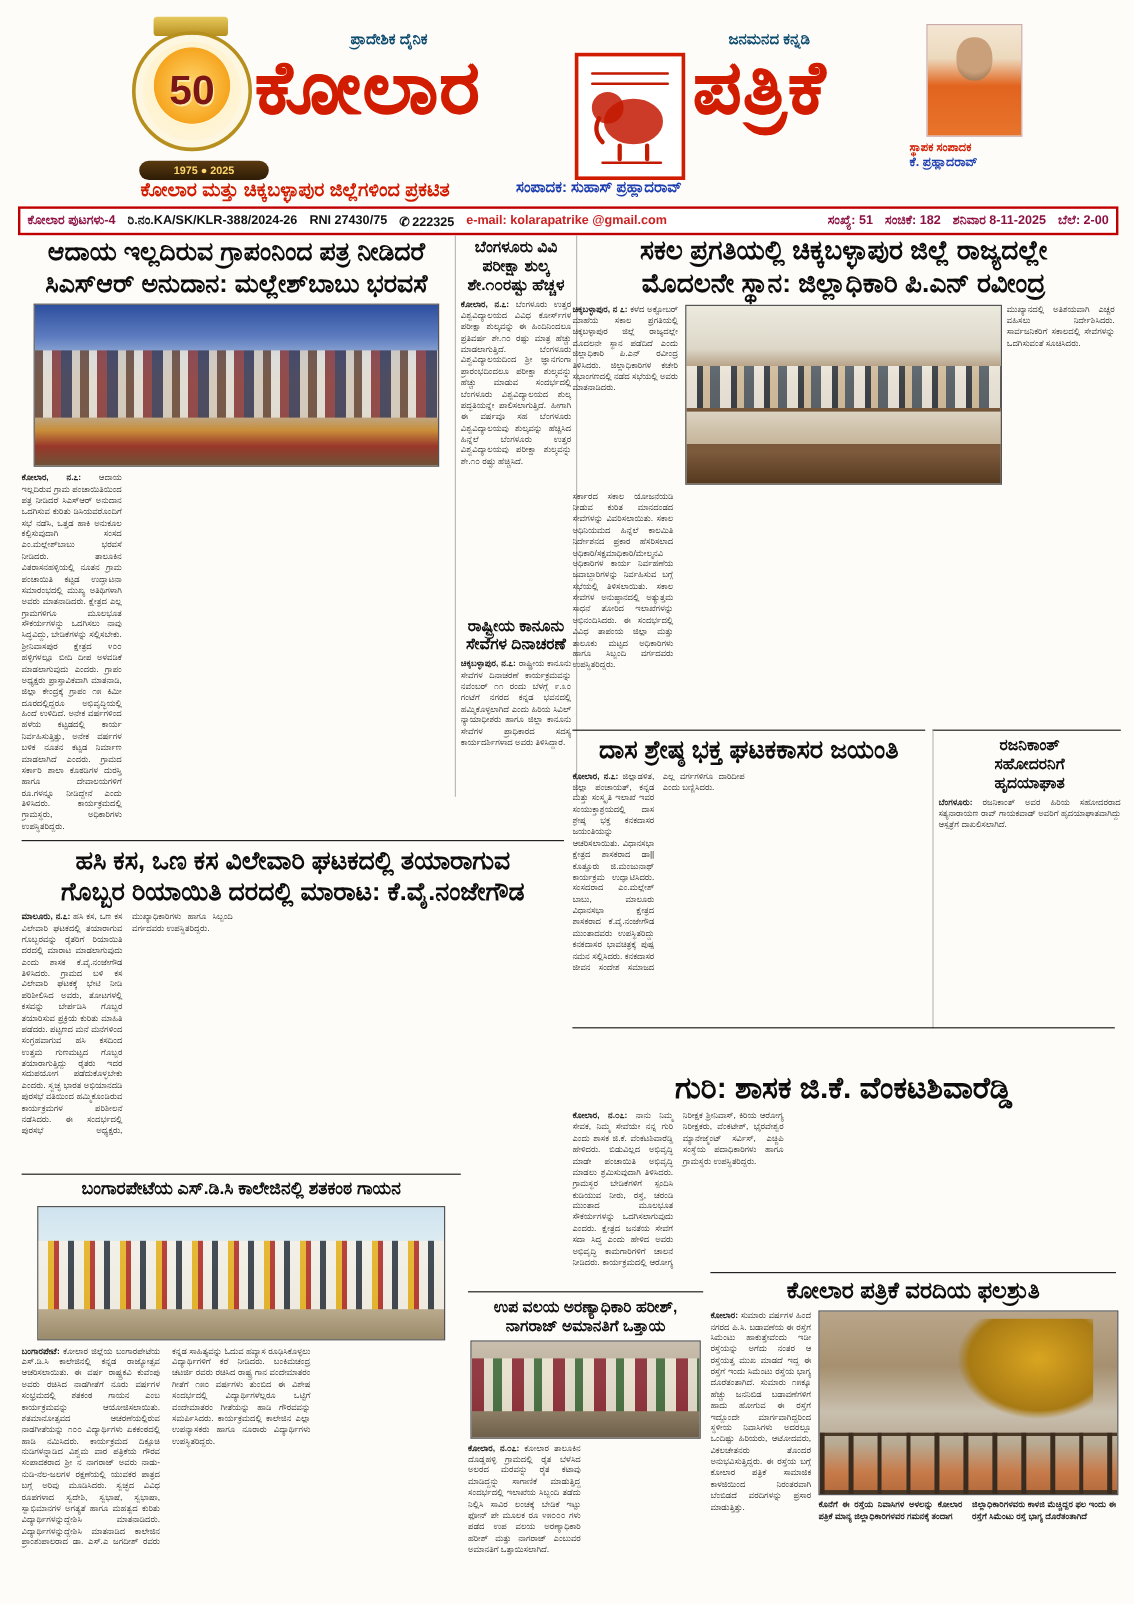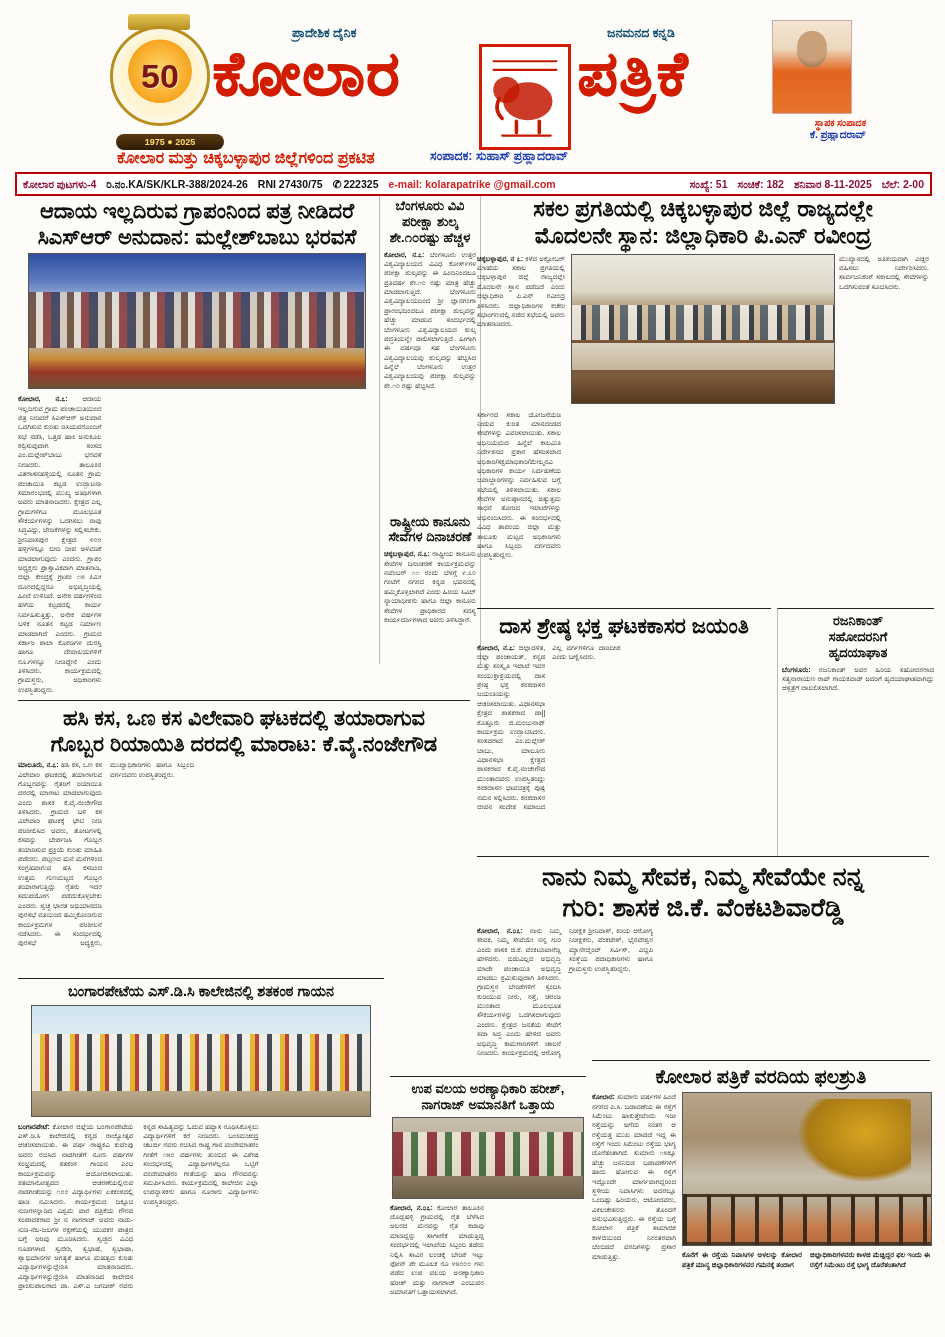--- a/index.html
+++ b/index.html
@@ -18,21 +18,21 @@
   .tag-l{left:292px;top:26px;}
   .tag-r{left:607px;top:26px;}
   .title{position:absolute;top:38px;font-size:62px;font-weight:800;color:#d11c00;white-space:nowrap;
          text-shadow:1.5px 0 0 #d11c00;letter-spacing:2px;}
   .t1{left:212px;}
   .t2{left:577px;}
   .emblem{position:absolute;left:479px;top:44px;width:86px;height:100px;border:3px solid #d11c00;background:#fff;}
   .emblem svg{width:100%;height:100%;}
   .publish{position:absolute;left:117px;top:149px;font-size:16px;font-weight:700;color:#d11c00;}
   .editor{position:absolute;left:430px;top:149px;font-size:12.5px;font-weight:700;color:#1b3cae;}
-  .founder{position:absolute;left:758px;top:20px;width:108px;text-align:right;font-family:Liberation Serif, serif;}
+  .founder{position:absolute;left:758px;top:20px;width:108px;text-align:left;}
   .founder-photo{width:78px;height:92px;margin:0 auto;border:1px solid #caa;
       background:linear-gradient(180deg,#f3e6d2 0%,#ecd9bd 30%,#e2641e 55%,#e8742c 100%);position:relative;}
   .founder-photo .head{position:absolute;left:24px;top:10px;width:30px;height:36px;border-radius:46%;
       background:radial-gradient(circle at 50% 35%,#caa07a 60%,#8a6545 100%);}
   .f-cap1{margin-top:4px;font-size:9.5px;font-weight:700;color:#d11c00;}
   .f-cap2{font-size:10.5px;font-weight:700;color:#1b3cae;}
   
   .infobar{position:absolute;left:15px;top:172px;width:901px;height:20px;border:2px solid #c00000;background:#fff;
       display:flex;align-items:center;gap:10px;padding:0 6px;font-size:10.5px;font-weight:700;white-space:nowrap;overflow:hidden;}
   .maroon{color:#8c1243;}
@@ -204,21 +204,21 @@
       <span>ಹಸಿ ಕಸ, ಒಣ ಕಸ ವಿಲೇವಾರಿ ಘಟಕದಲ್ಲಿ ತಯಾರಾಗುವ</span><br>
       <span>ಗೊಬ್ಬರ ರಿಯಾಯಿತಿ ದರದಲ್ಲಿ ಮಾರಾಟ: ಕೆ.ವೈ.ನಂಜೇಗೌಡ</span>
     </h2>
     <div class="body" style="columns:5;column-gap:8px;height:204px;">
       <b class="dl">ಮಾಲೂರು, ನ.೭:</b><span>ಹಸಿ ಕಸ, ಒಣ ಕಸ ವಿಲೇವಾರಿ ಘಟಕದಲ್ಲಿ ತಯಾರಾಗುವ ಗೊಬ್ಬರವನ್ನು ರೈತರಿಗೆ ರಿಯಾಯಿತಿ ದರದಲ್ಲಿ ಮಾರಾಟ ಮಾಡಲಾಗುವುದು ಎಂದು ಶಾಸಕ ಕೆ.ವೈ.ನಂಜೇಗೌಡ ತಿಳಿಸಿದರು. ಗ್ರಾಮದ ಬಳಿ ಕಸ ವಿಲೇವಾರಿ ಘಟಕಕ್ಕೆ ಭೇಟಿ ನೀಡಿ ಪರಿಶೀಲಿಸಿದ ಅವರು, ತೋಟಗಳಲ್ಲಿ ಕಸವನ್ನು ಬೇರ್ಪಡಿಸಿ ಗೊಬ್ಬರ ತಯಾರಿಸುವ ಪ್ರಕ್ರಿಯೆ ಕುರಿತು ಮಾಹಿತಿ ಪಡೆದರು. ಪಟ್ಟಣದ ಮನೆ ಮನೆಗಳಿಂದ ಸಂಗ್ರಹವಾಗುವ ಹಸಿ ಕಸದಿಂದ ಉತ್ತಮ ಗುಣಮಟ್ಟದ ಗೊಬ್ಬರ ತಯಾರಾಗುತ್ತಿದ್ದು ರೈತರು ಇದರ ಸದುಪಯೋಗ ಪಡೆದುಕೊಳ್ಳಬೇಕು ಎಂದರು. ಸ್ವಚ್ಛ ಭಾರತ ಅಭಿಯಾನದಡಿ ಪುರಸಭೆ ವತಿಯಿಂದ ಹಮ್ಮಿಕೊಂಡಿರುವ ಕಾರ್ಯಕ್ರಮಗಳ ಪರಿಶೀಲನೆ ನಡೆಸಿದರು. ಈ ಸಂದರ್ಭದಲ್ಲಿ ಪುರಸಭೆ ಅಧ್ಯಕ್ಷರು, ಮುಖ್ಯಾಧಿಕಾರಿಗಳು ಹಾಗೂ ಸಿಬ್ಬಂದಿ ವರ್ಗದವರು ಉಪಸ್ಥಿತರಿದ್ದರು.</span>
     </div>
   </section>
 
   <section class="art rule-top" style="left:477px;top:856px;width:452px;">
     <h2 class="hl hl-25">
-      <span>ನಾನು ನಿಮ್ಮ ಸೇವಕ, ನಿಮ್ಮ ಸೇವೆಯೇ ನನ್ನ</span><br>
+      <br>
       <span>ಗುರಿ: ಶಾಸಕ ಜಿ.ಕೆ. ವೆಂಕಟಶಿವಾರೆಡ್ಡಿ</span>
     </h2>
     <div class="body" style="columns:5;column-gap:8px;height:134px;">
       <b class="dl">ಕೋಲಾರ, ನ.೦೭:</b><span>ನಾನು ನಿಮ್ಮ ಸೇವಕ, ನಿಮ್ಮ ಸೇವೆಯೇ ನನ್ನ ಗುರಿ ಎಂದು ಶಾಸಕ ಜಿ.ಕೆ. ವೆಂಕಟಶಿವಾರೆಡ್ಡಿ ಹೇಳಿದರು. ಬಿಡುವಿಲ್ಲದ ಅಭಿವೃದ್ಧಿ ಮಾಡೇ ಪಂಚಾಯಿತಿ ಅಭಿವೃದ್ಧಿ ಮಾಡಲು ಶ್ರಮಿಸುವುದಾಗಿ ತಿಳಿಸಿದರು. ಗ್ರಾಮಸ್ಥರ ಬೇಡಿಕೆಗಳಿಗೆ ಸ್ಪಂದಿಸಿ ಕುಡಿಯುವ ನೀರು, ರಸ್ತೆ, ಚರಂಡಿ ಮುಂತಾದ ಮೂಲಭೂತ ಸೌಕರ್ಯಗಳನ್ನು ಒದಗಿಸಲಾಗುವುದು ಎಂದರು. ಕ್ಷೇತ್ರದ ಜನತೆಯ ಸೇವೆಗೆ ಸದಾ ಸಿದ್ಧ ಎಂದು ಹೇಳಿದ ಅವರು ಅಭಿವೃದ್ಧಿ ಕಾಮಗಾರಿಗಳಿಗೆ ಚಾಲನೆ ನೀಡಿದರು. ಕಾರ್ಯಕ್ರಮದಲ್ಲಿ ಆರೋಗ್ಯ ನಿರೀಕ್ಷಕ ಶ್ರೀನಿವಾಸ್, ಕಿರಿಯ ಆರೋಗ್ಯ ನಿರೀಕ್ಷಕರು, ವೆಂಕಟೇಶ್, ಭೈರವೇಶ್ವರ ಮ್ಯಾನೇಜ್ಮೆಂಟ್ ಸರ್ವಿಸ್, ಎಚ್ಜಿಪಿ ಸಂಸ್ಥೆಯ ಪದಾಧಿಕಾರಿಗಳು ಹಾಗೂ ಗ್ರಾಮಸ್ಥರು ಉಪಸ್ಥಿತರಿದ್ದರು.</span>
     </div>
   </section>
 
   <section class="art rule-top" style="left:18px;top:978px;width:366px;">
     <div class="hl hl-14">ಬಂಗಾರಪೇಟೆಯ ಎಸ್.ಡಿ.ಸಿ ಕಾಲೇಜಿನಲ್ಲಿ ಶತಕಂಠ ಗಾಯನ</div>
     <div class="photo ph-g" style="width:338px;height:110px;margin:2px auto 5px;">

